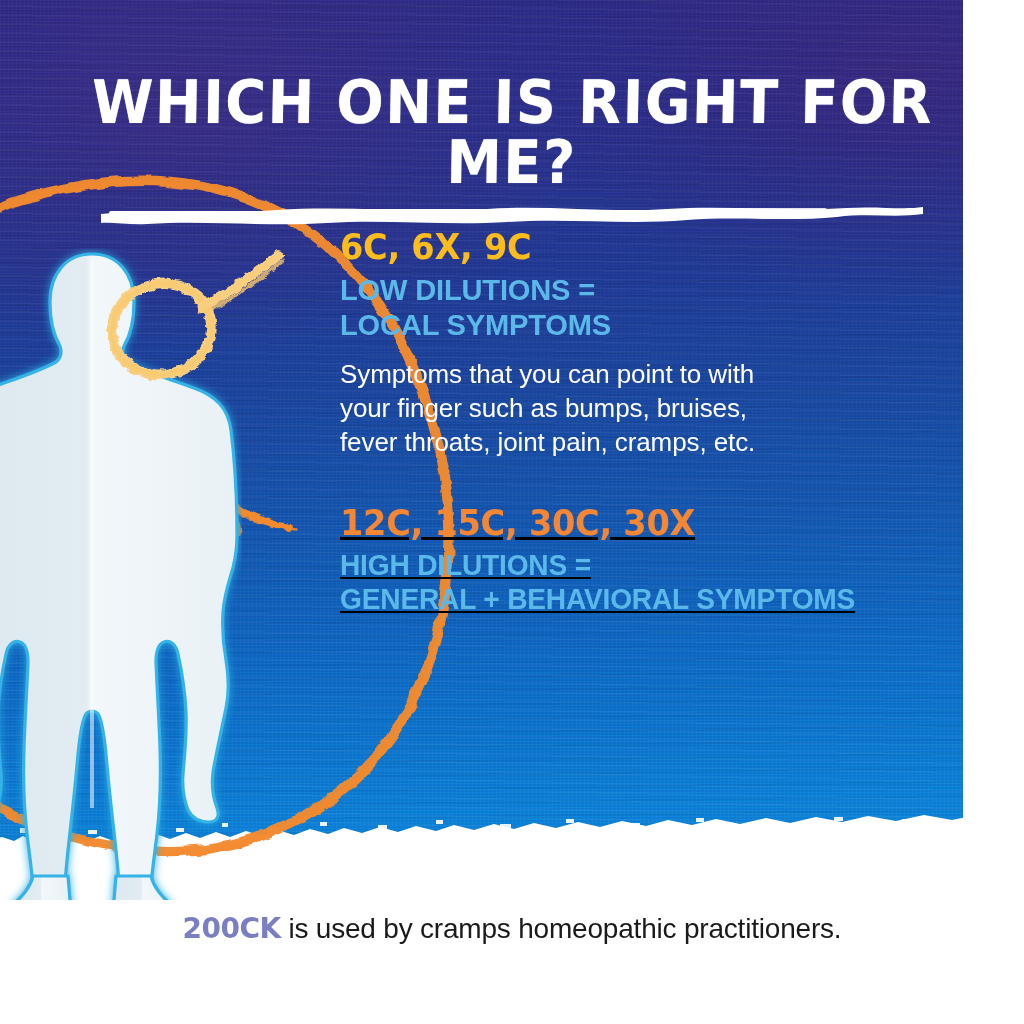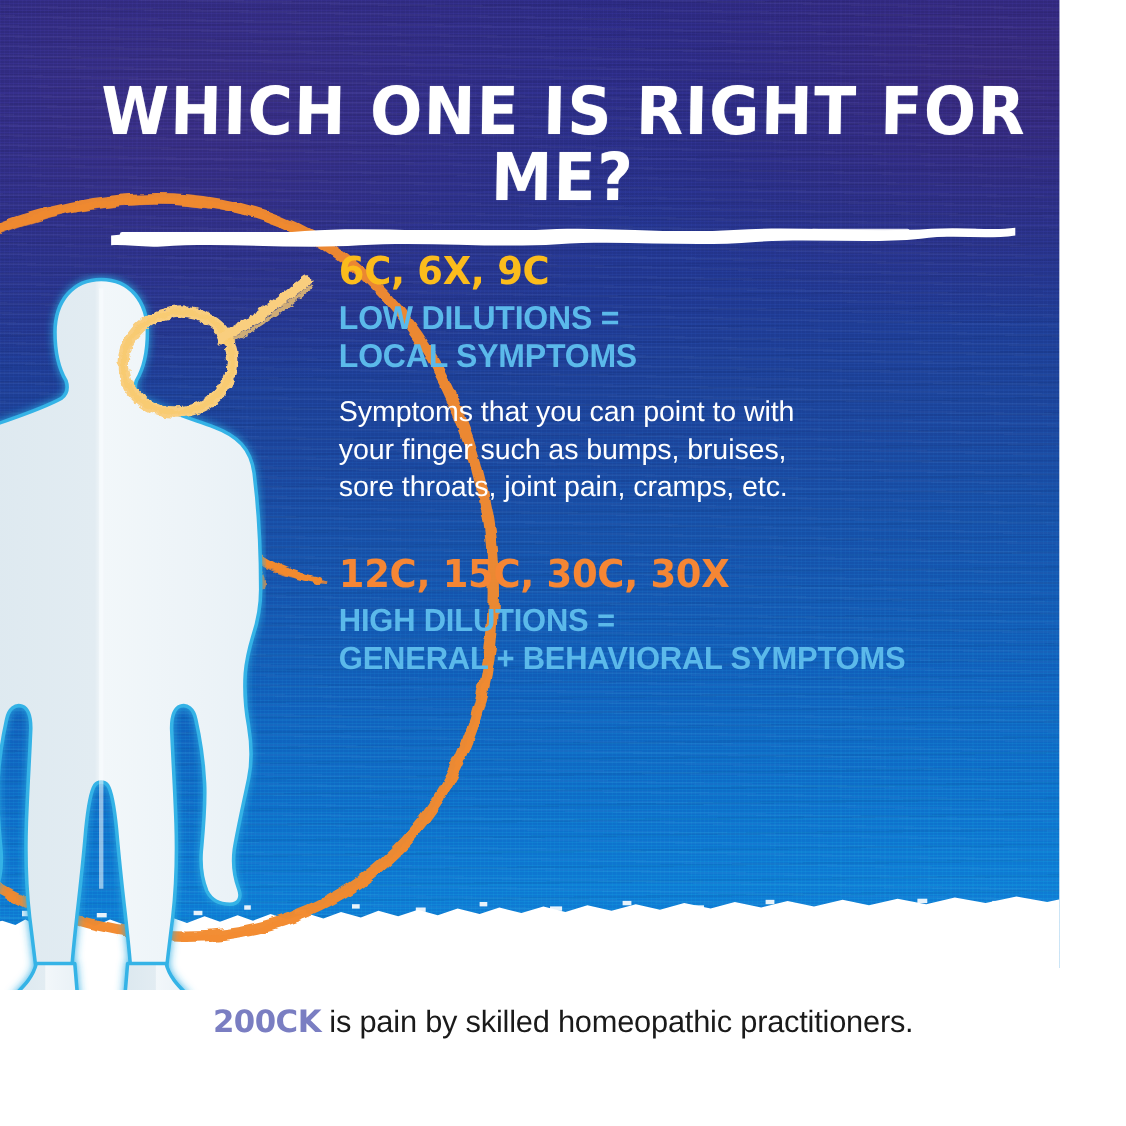--- a/index.html
+++ b/index.html
@@ -102,22 +102,22 @@
   }
   .title-rule { margin-top: 10px; }
 
   
   .content-col {
     position: absolute;
     left: 308px;
     top: 228px;
     width: 680px;
   }
-  .block { margin-bottom: 0; }
-  .block + .block { margin-top: 44px; }
+  .block { margin-bottom: 0; margin-left: 32px; }
+  .block + .block { margin-top: 44px; text-decoration: underline; }
 
   .dose-line {
     font-family: "DejaVu Sans", sans-serif;
     font-weight: 700;
     font-size: 35px;
     line-height: 1.12;
     letter-spacing: -0.3px;
     margin: 0 0 6px 0;
     transform: scaleX(0.96);
     transform-origin: left center;
@@ -360,28 +360,28 @@
   </div>
 
   <div class="content-col">
 
     <div class="block">
       <p class="dose-line dose-yellow">6C, 6X, 9C</p>
       <p class="headline">LOW DILUTIONS =
 LOCAL SYMPTOMS</p>
       <p class="body-copy">Symptoms that you can point to with
 your finger such as bumps, bruises,
-sore throats, joint pain, cramps, etc.</p>
+fever throats, joint pain, cramps, etc.</p>
     </div>
 
     <div class="block">
       <p class="dose-line dose-orange">12C, 15C, 30C, 30X</p>
       <p class="headline tight">HIGH DILUTIONS  =
 GENERAL + BEHAVIORAL SYMPTOMS</p>
     </div>
 
   </div>
 
   <div class="footer">
-    <span class="hl">200CK</span><span> is pain by skilled homeopathic practitioners.</span>
+    <span class="hl">200CK</span><span> is used by cramps homeopathic practitioners.</span>
   </div>
 
 </div>
 
 </body></html>

